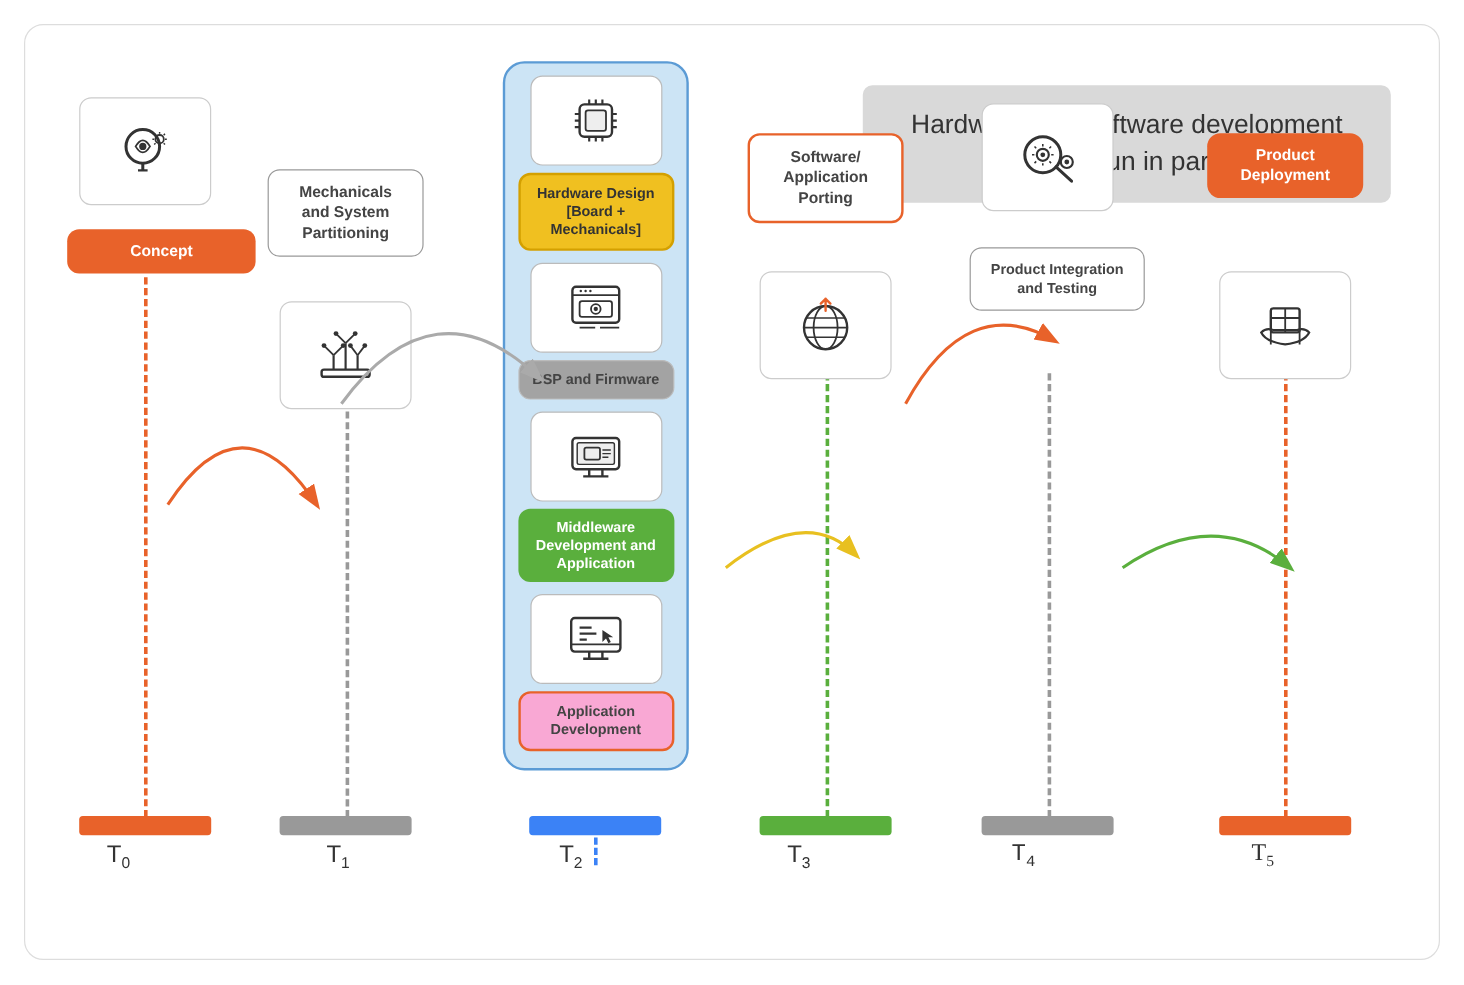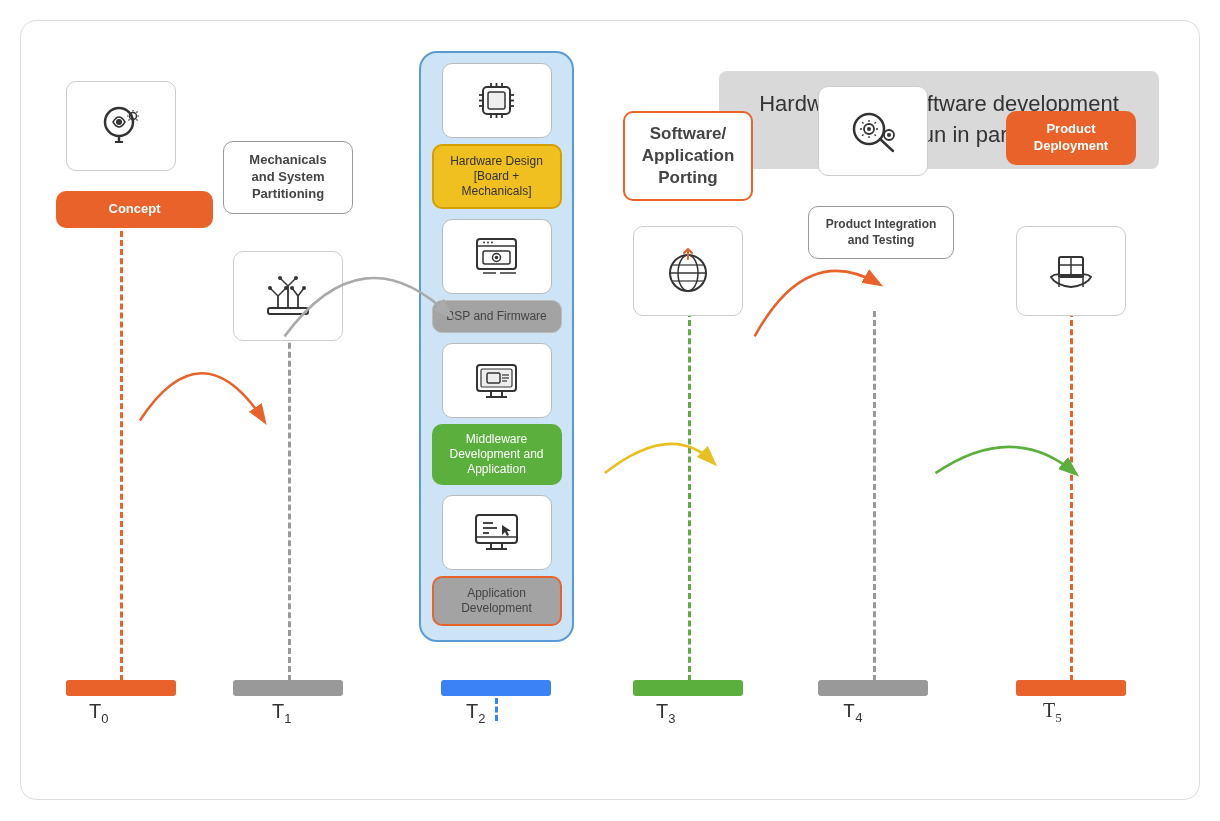--- a/index.html
+++ b/index.html
@@ -106,39 +106,39 @@
       height: 60px;
     }
 
     
     .panel-card {
       width: 130px;
       border-radius: 10px;
       padding: 8px 10px;
       text-align: center;
       font-size: 12px;
-      font-weight: 400;
+      font-weight: 700;
       line-height: 1.25;
     }
     .panel-card-yellow {
       background: #f0c020;
       color: #333;
       border: 2px solid #d4a000;
     }
     .panel-card-gray {
       background: #a3a3a3;
       border: 1.5px solid #bbb;
       color: #444;
     }
     .panel-card-green {
       background: #5aaf3d;
       color: #fff;
     }
     .panel-card-orange {
-      background: #a3a3a3;
+      background: #f9a8d4;
       border: 2px solid #e8622a;
       color: #444;
     }
     .panel-icon-box {
       width: 110px;
       height: 75px;
       background: #fff;
       border: 1.5px solid #bbb;
       border-radius: 10px;
       display: flex;
@@ -348,21 +348,21 @@
       </div>
     </div>
 
     <div class="bottom-bar" style="position:absolute;bottom:35px;left:30px;background:#3b82f6;"></div>
     <div class="time-label" style="position:absolute;bottom:5px;left:55px;">T<sub>2</sub></div>
   </div>
 
   <div style="position:absolute; left:590px; top:30px; width:155px; height:680px;">
     <div style="position:absolute;left:77px;top:260px;bottom:50px;width:2px;border-left:3px dashed #5aaf3d;z-index:0;"></div>
 
-    <div class="card card-orange-outline" style="position:absolute;top:60px;left:12px;width:130px;z-index:3;font-size:17px;">
+    <div class="card card-orange-outline" style="position:absolute;top:60px;left:12px;width:130px;z-index:3;font-size:13px;">
       <span>Software/ Application Porting</span>
     </div>
 
     <div class="icon-box" style="position:absolute;top:175px;left:22px;z-index:3;">
       <svg viewBox="0 0 60 60" fill="none">
 
         <circle cx="30" cy="32" r="18" stroke="#333" stroke-width="2"></circle>
         <ellipse cx="30" cy="32" rx="10" ry="18" stroke="#333" stroke-width="1.5"></ellipse>
         <line x1="12" y1="32" x2="48" y2="32" stroke="#333" stroke-width="1.5"></line>
         <line x1="14" y1="24" x2="46" y2="24" stroke="#333" stroke-width="1.2"></line>
@@ -396,21 +396,21 @@
     <div class="card card-gray-outline" style="position:absolute;top:155px;left:17px;width:146px;z-index:3;font-size:12px;">
       <span>Product Integration and Testing</span>
     </div>
     <div class="bottom-bar" style="position:absolute;bottom:35px;left:27px;background:#999;"></div>
     <div class="time-label" style="position:absolute;bottom:5px;left:52px;font-family:Liberation Mono, monospace;">T<sub>4</sub></div>
   </div>
 
   <div style="position:absolute; left:970px; top:30px; width:160px; height:680px;">
     <div style="position:absolute;left:79px;top:260px;bottom:50px;width:2px;border-left:3px dashed #e8622a;z-index:0;"></div>
 
-    <div class="card card-orange" style="position:absolute;top:60px;left:15px;width:130px;z-index:3;">
+    <div class="card card-orange" style="position:absolute;top:60px;left:15px;width:130px;z-index:3;border-radius:11px;">
       <span>Product Deployment</span>
     </div>
 
     <div class="icon-box" style="position:absolute;top:175px;left:25px;z-index:3;">
       <svg viewBox="0 0 60 60" fill="none">
 
         <rect x="18" y="16" width="24" height="20" rx="2" stroke="#333" stroke-width="2"></rect>
         <line x1="30" y1="16" x2="30" y2="36" stroke="#333" stroke-width="1.5"></line>
         <line x1="18" y1="24" x2="42" y2="24" stroke="#333" stroke-width="1.5"></line>
 

